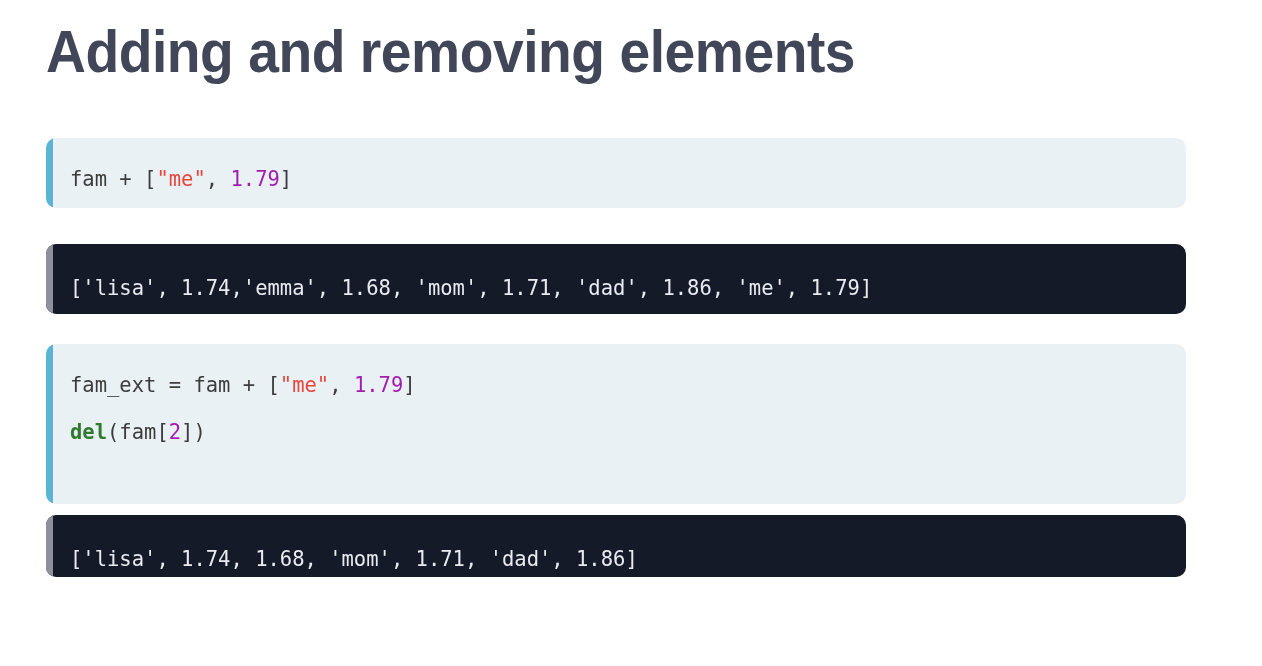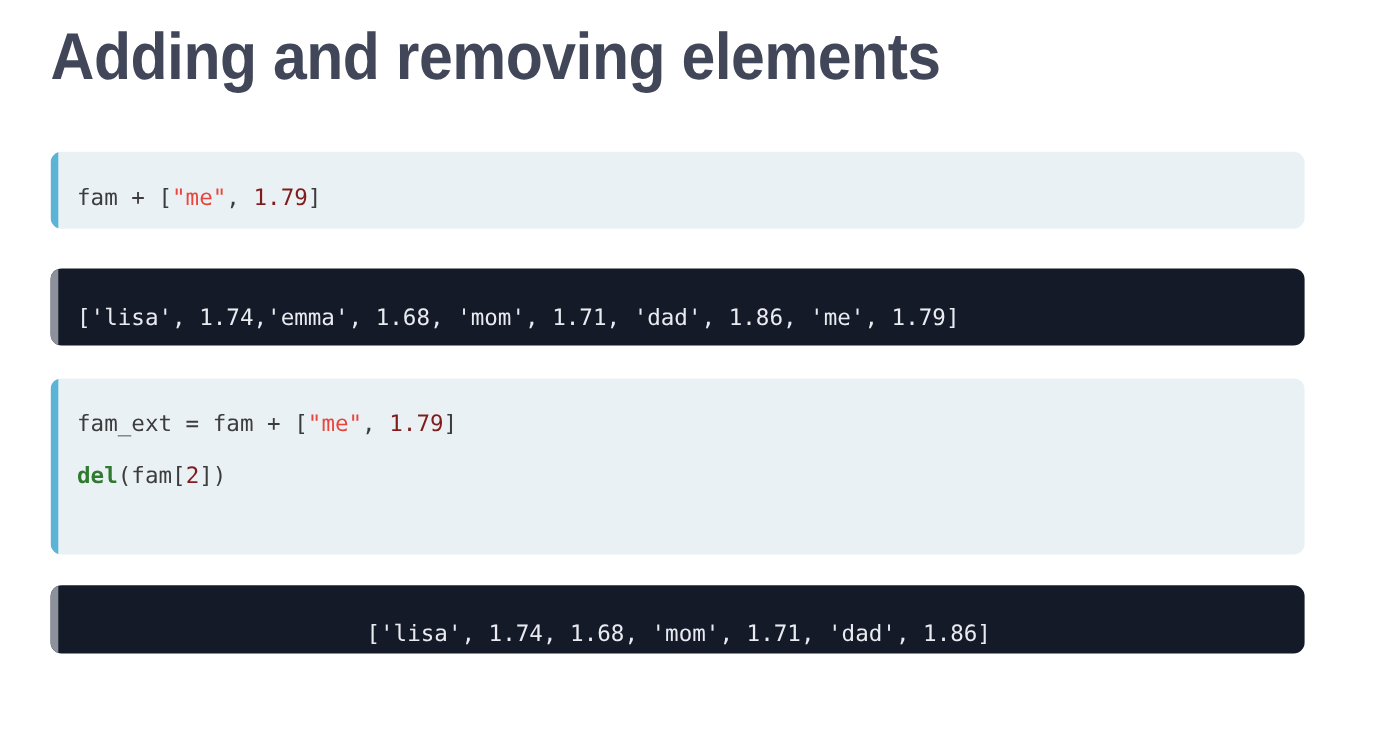--- a/index.html
+++ b/index.html
@@ -80,27 +80,27 @@
   }
   .block.output .body {
     color: #e9ebf1;
     padding-top: 24px;
     padding-bottom: 12px;
     line-height: 40px;
   }
 
   
   .tok-str { color: #e8453c; }
-  .tok-num { color: #7f1d1d; }
+  .tok-num { color: #a21caf; }
   .tok-kw  { color: #2f7a2f; font-weight: bold; }
 
   #b1 { top: 138px; height: 70px; }
   #b2 { top: 244px; height: 70px; }
   #b3 { top: 344px; height: 160px; }
-  #b4 { top: 532px; height: 62px; text-align: center; }
+  #b4 { top: 515px; height: 62px; }
 </style>
 </head>
 <body>
 
 <div class="slide">
 
   <div class="title">Adding and removing elements</div>
 
   <div class="block input" id="b1">
     <div class="bar"></div>

